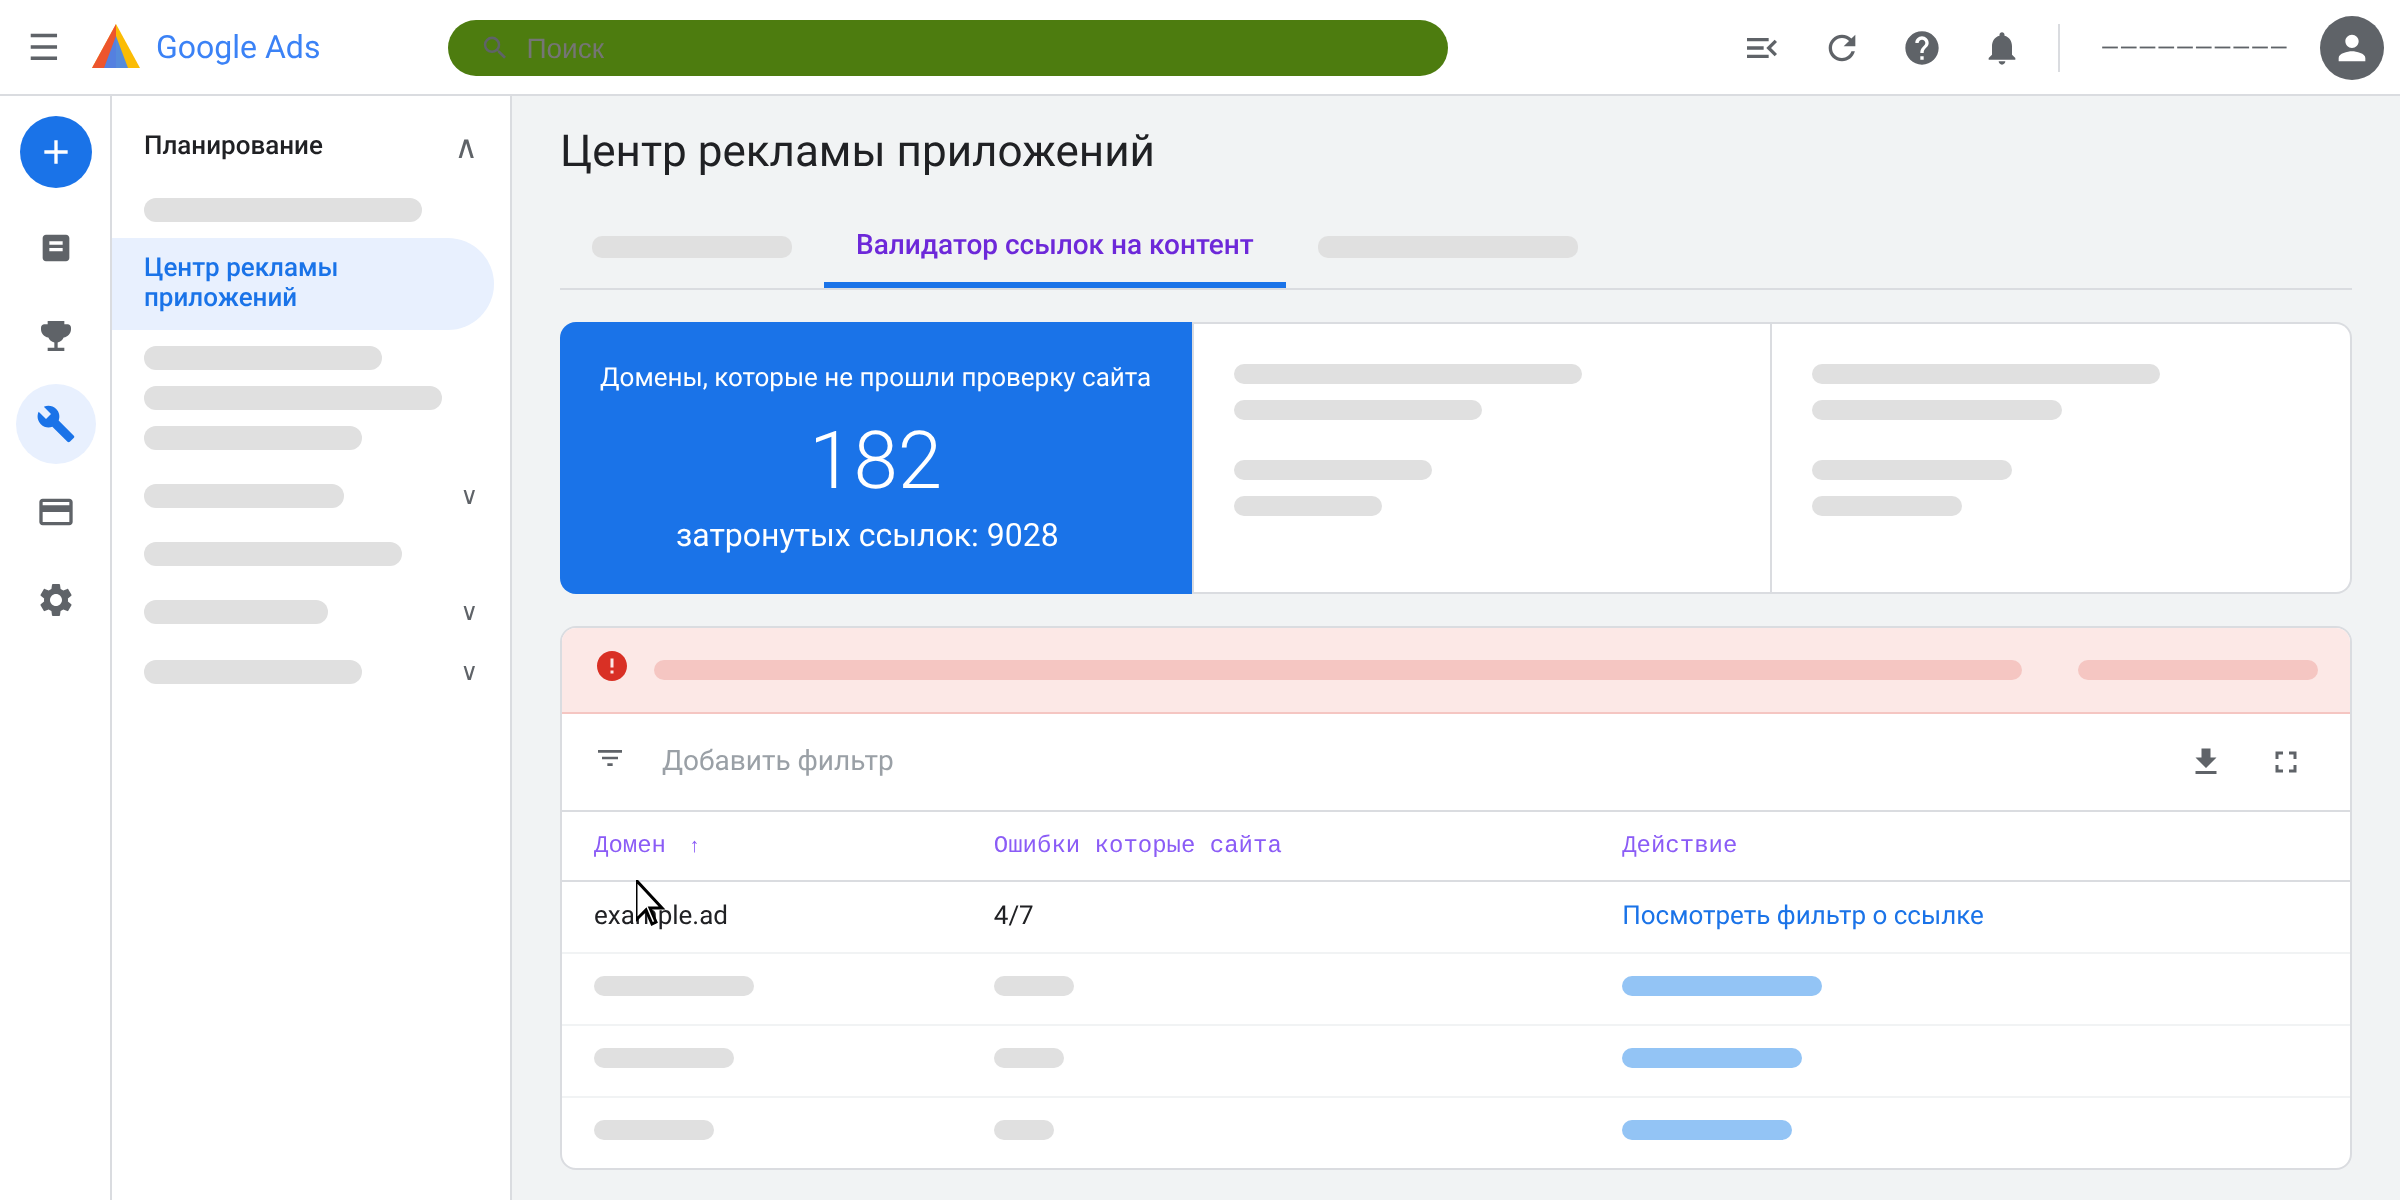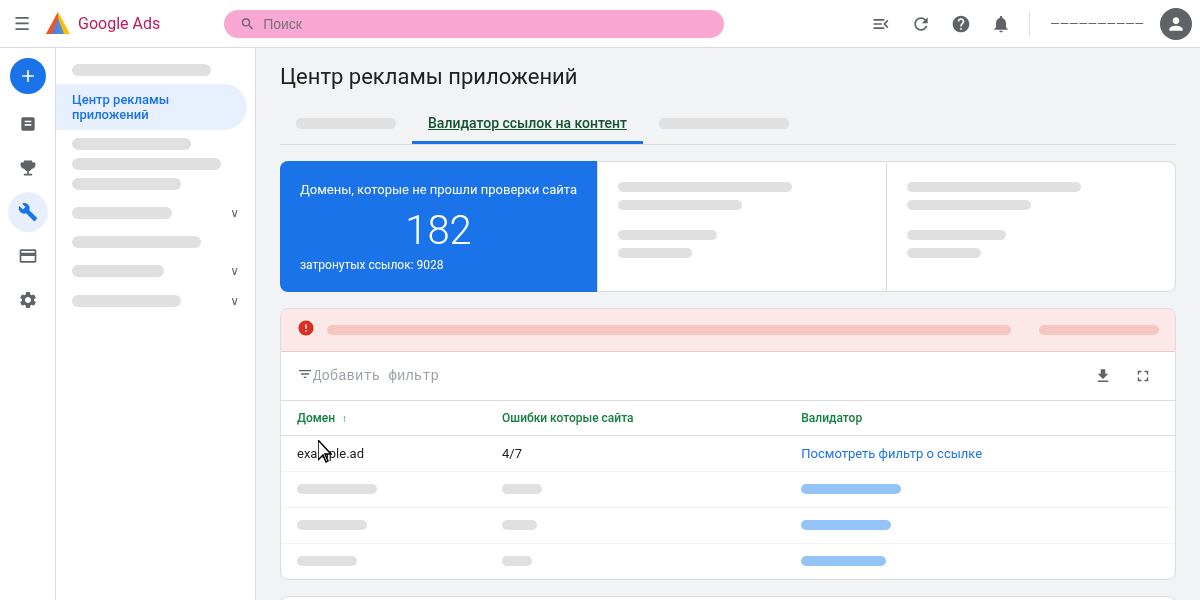--- a/index.html
+++ b/index.html
@@ -7,24 +7,24 @@
 
     
     .top-bar {
       display: flex; align-items: center; height: 48px; background: #fff;
       border-bottom: 1px solid #dadce0; padding: 0 8px; position: fixed; top: 0; left: 0; right: 0; z-index: 100;
     }
     .top-bar-left { display: flex; align-items: center; gap: 8px; width: 200px; }
     .hamburger-icon { width: 28px; height: 28px; display: flex; align-items: center; justify-content: center; cursor: pointer; border-radius: 50%; }
     .hamburger-icon span { font-size: 18px; color: #5f6368; }
     .google-ads-logo { display: flex; align-items: center; gap: 6px; }
-    .ads-text { font-size: 16px; color: #be185d; font-weight: 400; text-align: center; }
+    .ads-text { font-size: 16px; color: #3b82f6; font-weight: 400; text-align: center; }
     .search-box {
       flex: 1; max-width: 500px; margin: 0 16px;
-      display: flex; align-items: flex-end; background: #f9a8d4; border-radius: 24px;
+      display: flex; align-items: flex-end; background: #4d7c0f; border-radius: 24px;
       padding: 6px 16px; gap: 8px;
     }
     .search-box input { border: none; background: transparent; outline: none; font-size: 14px; width: 100%; color: #202124; }
     .top-bar-right { display: flex; align-items: center; gap: 8px; margin-left: auto; }
     .top-icon { width: 32px; height: 32px; display: flex; align-items: center; justify-content: center; color: #5f6368; cursor: pointer; border-radius: 50%; }
     .divider-v { width: 1px; height: 24px; background: #dadce0; margin: 0 4px; }
     .account-info { display: flex; align-items: center; gap: 8px; cursor: pointer; padding: 0 8px; }
     .account-info span { font-size: 12px; color: #5f6368; }
     .avatar { width: 32px; height: 32px; border-radius: 50%; background: #5f6368; display: flex; align-items: center; justify-content: center; color: #fff; font-size: 14px; }
 
@@ -59,31 +59,31 @@
     .nav-skeleton { height: 12px; background: #e0e0e0; border-radius: 6px; margin: 8px 16px; }
 
     
     .main-content { flex: 1; overflow-y: auto; padding: 16px 24px; }
 
     .page-title { font-size: 22px; font-weight: 400; color: #202124; margin-bottom: 16px; }
 
     
     .tabs { display: flex; border-bottom: 1px solid #dadce0; margin-bottom: 16px; }
     .tab { padding: 10px 16px; cursor: pointer; font-size: 14px; color: #5f6368; border-bottom: 3px solid transparent; }
-    .tab.active { color: #14532d; border-bottom-color: #1a73e8; font-weight: 500; text-decoration: underline; }
+    .tab.active { color: #6d28d9; border-bottom-color: #1a73e8; font-weight: 500; }
 
     
     .cards-row { display: flex; gap: 0; margin-bottom: 16px; }
     .card-blue {
       background: #1a73e8; color: #fff; border-radius: 8px 0 0 8px;
       padding: 20px; min-width: 200px;
     }
     .card-blue .card-title { font-size: 13px; margin-bottom: 8px; line-height: 1.4; }
     .card-blue .card-number { font-size: 40px; font-weight: 300; margin: 4px 0; text-align: center; }
-    .card-blue .card-sub { font-size: 12px; }
+    .card-blue .card-sub { font-size: 16px; margin-left: 38px; }
     .card-gray {
       background: #fff; border: 1px solid #dadce0;
       padding: 20px; flex: 1; display: flex; flex-direction: column; gap: 8px;
     }
     .card-gray-placeholder { height: 10px; background: #e0e0e0; border-radius: 5px; width: 70%; }
     .card-gray-placeholder.narrow { width: 50%; }
     .card-gray-placeholder2 { height: 10px; background: #e0e0e0; border-radius: 5px; width: 60%; margin-top: 12px; }
     .card-right { background: #fff; border: 1px solid #dadce0; border-left: none; padding: 20px; flex: 1; display: flex; flex-direction: column; gap: 8px; border-radius: 0 8px 8px 0; }
 
     
@@ -94,32 +94,32 @@
 
     
     .error-bar {
       display: flex; align-items: center; gap: 12px; padding: 10px 16px;
       background: #fce8e6; border-bottom: 1px solid #f5c6c2;
     }
     .error-icon { color: #d93025; font-size: 16px; flex-shrink: 0; }
 
     
     .filter-bar {
-      display: flex; align-items: center; padding: 8px 16px; border-bottom: 1px solid #dadce0; gap: 0; font-family: Liberation Mono, monospace;
+      display: flex; align-items: center; padding: 8px 16px; border-bottom: 1px solid #dadce0; gap: 18px;
     }
     .filter-icon { color: #5f6368; }
     .filter-text { color: #9aa0a6; font-size: 14px; flex: 1; }
     .filter-actions { display: flex; gap: 8px; }
     .filter-action-btn { width: 32px; height: 32px; display: flex; align-items: center; justify-content: center; cursor: pointer; border-radius: 4px; color: #5f6368; }
 
     
     .data-table { width: 100%; border-collapse: collapse; }
     .data-table th {
-      padding: 10px 16px; text-align: left; font-size: 12px; color: #15803d;
-      border-bottom: 1px solid #dadce0; font-weight: 500; white-space: nowrap;
+      padding: 10px 16px; text-align: left; font-size: 12px; color: #8b5cf6;
+      border-bottom: 1px solid #dadce0; font-weight: 500; white-space: nowrap; font-family: Liberation Mono, monospace;
     }
     .data-table th .sort-icon { margin-left: 4px; font-size: 10px; }
     .data-table td { padding: 10px 16px; font-size: 13px; border-bottom: 1px solid #f1f3f4; color: #202124; }
     .data-table tr:last-child td { border-bottom: none; }
     .link-text { color: #1a73e8; cursor: pointer; text-decoration: none; }
     .cell-placeholder { height: 10px; background: #e0e0e0; border-radius: 5px; display: inline-block; }
     .cell-link-placeholder { height: 10px; background: #93c4f5; border-radius: 5px; display: inline-block; }
 
     
     .bottom-card {
@@ -221,20 +221,24 @@
       </svg>
     </div>
     <div class="sidebar-icon">
       <svg width="20" height="20" viewBox="0 0 24 24" fill="#5f6368">
         <path d="M19.14,12.94c0.04-0.3,0.06-0.61,0.06-0.94c0-0.32-0.02-0.64-0.07-0.94l2.03-1.58c0.18-0.14,0.23-0.41,0.12-0.61 l-1.92-3.32c-0.12-0.22-0.37-0.29-0.59-0.22l-2.39,0.96c-0.5-0.38-1.03-0.7-1.62-0.94L14.4,2.81c-0.04-0.24-0.24-0.41-0.48-0.41 h-3.84c-0.24,0-0.43,0.17-0.47,0.41L9.25,5.35C8.66,5.59,8.12,5.92,7.63,6.29L5.24,5.33c-0.22-0.08-0.47,0-0.59,0.22L2.74,8.87 C2.62,9.08,2.66,9.34,2.86,9.48l2.03,1.58C4.84,11.36,4.8,11.69,4.8,12s0.02,0.64,0.07,0.94l-2.03,1.58 c-0.18,0.14-0.23,0.41-0.12,0.61l1.92,3.32c0.12,0.22,0.37,0.29,0.59,0.22l2.39-0.96c0.5,0.38,1.03,0.7,1.62,0.94l0.36,2.54 c0.05,0.24,0.24,0.41,0.48,0.41h3.84c0.24,0,0.44-0.17,0.47-0.41l0.36-2.54c0.59-0.24,1.13-0.56,1.62-0.94l2.39,0.96 c0.22,0.08,0.47,0,0.59-0.22l1.92-3.32c0.12-0.22,0.07-0.47-0.12-0.61L19.14,12.94z M12,15.6c-1.98,0-3.6-1.62-3.6-3.6 s1.62-3.6,3.6-3.6s3.6,1.62,3.6,3.6S13.98,15.6,12,15.6z"></path>
       </svg>
     </div>
   </div>
 
   <div class="left-nav">
+    <div class="nav-section-header">
+      <span>Планирование</span>
+      <span class="chevron">∧</span>
+    </div>
     <div class="nav-skeleton" style="width: 70%;"></div>
     <div class="nav-item active">
       <span>Центр рекламы приложений</span>
     </div>
     <div class="nav-skeleton" style="width: 60%;"></div>
     <div class="nav-skeleton" style="width: 75%;"></div>
     <div class="nav-skeleton" style="width: 55%;"></div>
     <div style="display:flex; justify-content:space-between; align-items:center; padding: 8px 16px;">
       <div class="nav-skeleton" style="width:60%; margin:0;"></div>
       <span style="color:#5f6368; font-size:12px;">∨</span>
@@ -261,21 +265,21 @@
         <span>Валидатор ссылок на контент</span>
       </div>
       <div class="tab" style="display:flex; align-items:center;">
         <div style="width:130px; height:11px; background:#e0e0e0; border-radius:5px;"></div>
       </div>
     </div>
 
     <div class="cards-row">
 
       <div class="card-blue">
-        <div class="card-title">Домены, которые не прошли проверки сайта</div>
+        <div class="card-title">Домены, которые не прошли проверку сайта</div>
         <div class="card-number">182</div>
         <div class="card-sub">затронутых ссылок: 9028</div>
       </div>
 
       <div class="card-gray">
         <div class="card-gray-placeholder"></div>
         <div class="card-gray-placeholder narrow"></div>
         <div class="card-gray-placeholder2" style="width:40%; height:10px; background:#e0e0e0; border-radius:5px;"></div>
         <div style="width:30%; height:10px; background:#e0e0e0; border-radius:5px;"></div>
       </div>
@@ -325,21 +329,21 @@
         <thead>
           <tr>
             <th>
               <span>Домен</span>
               <span class="sort-icon">↑</span>
             </th>
             <th>
               <span>Ошибки которые сайта</span>
             </th>
             <th>
-              <span>Валидатор</span>
+              <span>Действие</span>
             </th>
           </tr>
         </thead>
         <tbody>
 
           <tr>
             <td>example.ad</td>
             <td>4/7</td>
             <td>
               <a class="link-text">Посмотреть фильтр о ссылке</a>

